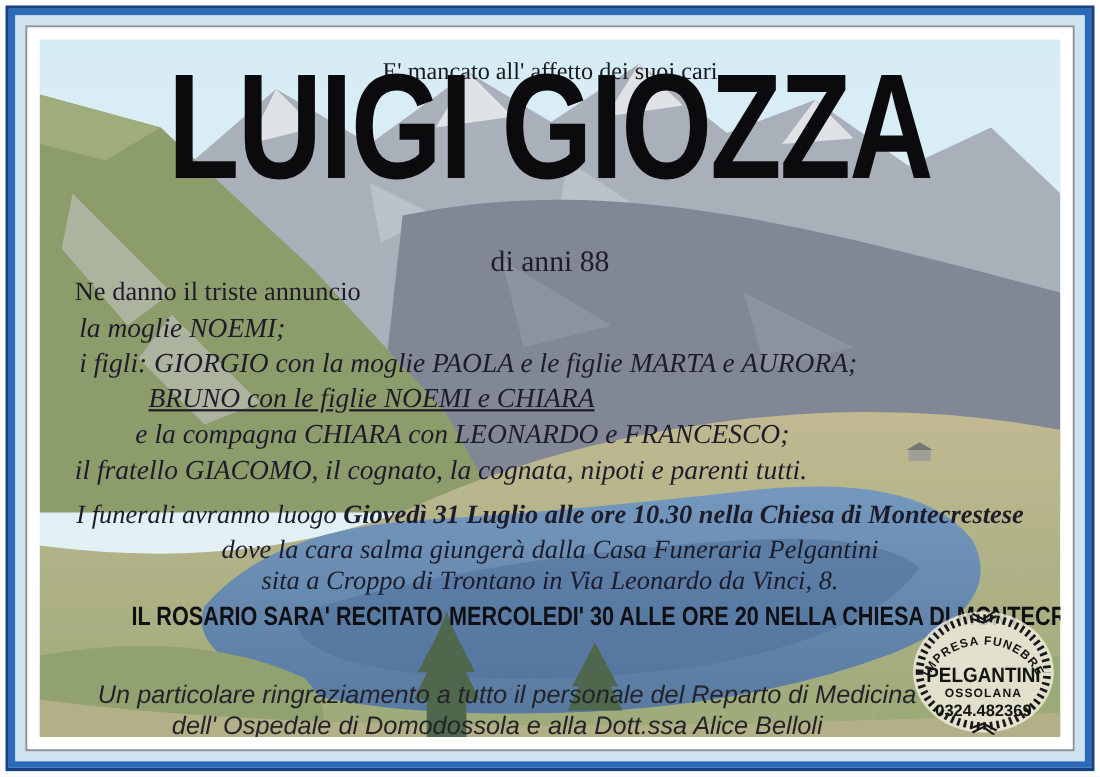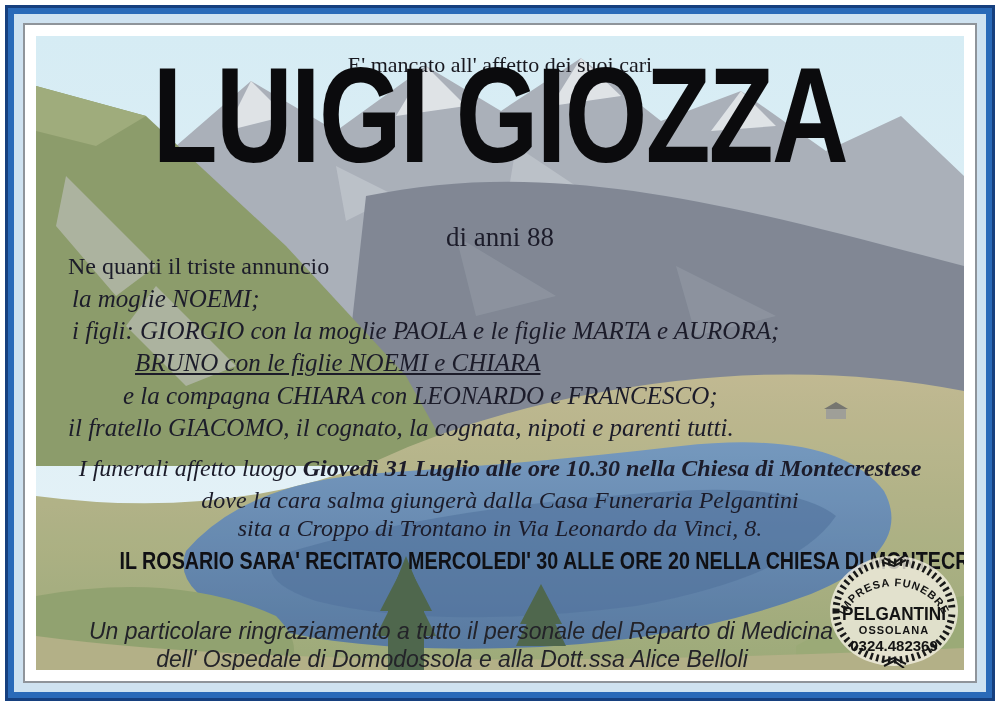--- a/index.html
+++ b/index.html
@@ -110,28 +110,28 @@
 
           <rect x="0" y="0" width="928" height="634" fill="#ffffff" opacity="0.16"></rect>
         </svg>
 
         <div class="txt center intro-line">E' mancato all' affetto dei suoi cari</div>
 
         <div class="txt center big-name">LUIGI GIOZZA</div>
 
         <div class="txt center age-line">di anni 88</div>
 
-        <div class="txt fam-intro">Ne quanti il triste annuncio</div>
+        <div class="txt fam-intro">Ne danno il triste annuncio</div>
         <div class="txt fam fam-0">la moglie NOEMI;</div>
         <div class="txt fam fam-1">i figli: GIORGIO con la moglie PAOLA e le figlie MARTA e AURORA;</div>
         <div class="txt fam fam-2">BRUNO con le figlie NOEMI e CHIARA</div>
         <div class="txt fam fam-4">il fratello GIACOMO, il cognato, la cognata, nipoti e parenti tutti.</div>
         <div class="txt fam fam-3">e la compagna CHIARA con LEONARDO e FRANCESCO;</div>
 
-        <div class="txt center fun fun-1"><span>I funerali affetto luogo </span><b>Giovedì 31 Luglio alle ore 10.30 nella Chiesa di Montecrestese</b></div>
+        <div class="txt center fun fun-1"><span>I funerali avranno luogo </span><b>Giovedì 31 Luglio alle ore 10.30 nella Chiesa di Montecrestese</b></div>
         <div class="txt center fun fun-2">dove la cara salma giungerà dalla Casa Funeraria Pelgantini</div>
         <div class="txt center fun fun-3">sita a Croppo di Trontano in Via Leonardo da Vinci, 8.</div>
 
         <div class="txt center rosary">IL ROSARIO SARA' RECITATO MERCOLEDI' 30 ALLE ORE 20 NELLA CHIESA DI MONTECRESTESE</div>
 
         <div class="txt center sans-it special1">Un particolare ringraziamento a tutto il personale del Reparto di Medicina</div>
         <div class="txt center sans-it special2">dell' Ospedale di Domodossola e alla Dott.ssa Alice Belloli</div>
 
         <svg class="stamp" viewBox="0 0 132 114">
           <ellipse cx="66" cy="57" rx="64" ry="55" fill="#f4f0e3" opacity="0.78"></ellipse>

